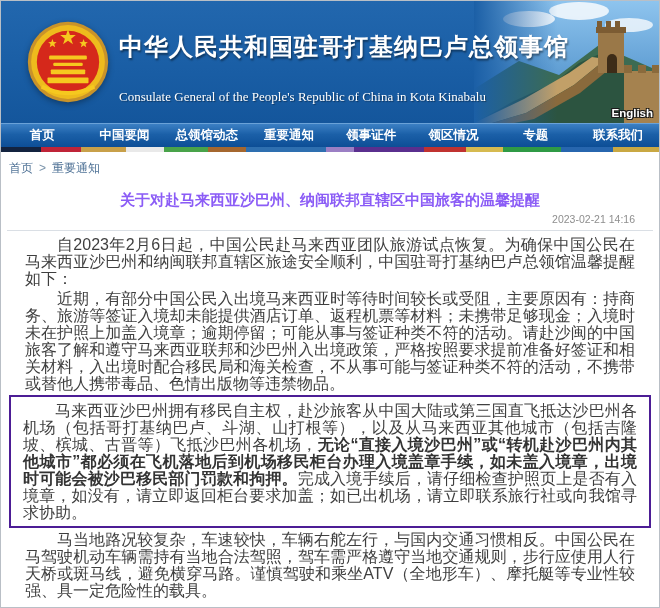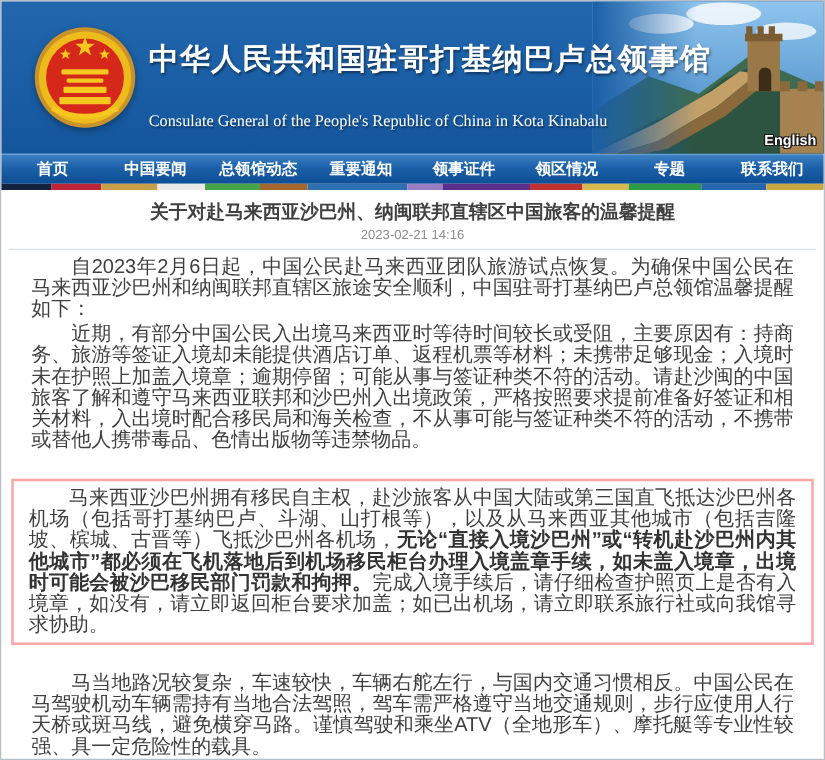--- a/index.html
+++ b/index.html
@@ -23,25 +23,25 @@
   .strip { display:flex; height:5px; }
   .strip div { height:5px; }
 
   
   .breadcrumb { padding:8px 8px 6px; font-size:12px; color:#4f7296; background:#fff; }
   .breadcrumb a { color:#4f7296; text-decoration:none; cursor:pointer; }
   .breadcrumb .sep { margin:0 6px; color:#7a93aa; }
 
   
   .article { padding:0 24px; }
-  .article h1 { font-size:15px; color:#404040; text-align:center; margin:8px 0 3px; font-weight:bold; }
-  .article .date { text-align:center; color:#8e8e8e; font-size:10.5px; margin-bottom:5px; }
+  .article h1 { font-size:15px; color:#8b5cf6; text-align:center; margin:8px 0 3px; font-weight:bold; }
+  .article .date { text-align:right; color:#8e8e8e; font-size:10.5px; margin-bottom:5px; }
   .article hr { border:none; border-top:1px solid #dadfe5; margin:0 -18px 5px; }
   .article p { font-size:16px; line-height:17px; color:#3f3f3f; text-indent:2em; margin:3px 0; text-align:justify; }
-  .redbox { border:2px solid #fca5a5; margin:22px -16px; padding:3px 12px; }
+  .redbox { border:2px solid #4c1d95; margin:3px -16px; padding:3px 12px; }
   .redbox p { margin:2px 0; }
   .redbox b { font-weight:bold; color:#333; }
 </style>
 </head>
 <body>
 
 <div class="page">
 
   <header class="site-header">
     <div class="greatwall">
@@ -121,20 +121,23 @@
       <div style="background: rgb(46, 111, 176); width: 80px;"></div>
       <div style="background: rgb(155, 127, 196); width: 28px;"></div>
       <div style="background: rgb(90, 47, 142); width: 70px;"></div>
       <div style="background: rgb(192, 50, 48); width: 42px;"></div>
       <div style="background: rgb(214, 186, 80); width: 38px;"></div>
       <div style="background: rgb(47, 154, 69); width: 58px;"></div>
       <div style="background: rgb(39, 102, 174); width: 52px;"></div>
       <div style="background: rgb(201, 168, 67); width: 46px;"></div>
     </div>
 
+  <div class="breadcrumb">
+    <a>首页</a><span class="sep">&gt;</span><a>重要通知</a>
+  </div>
 
   <main class="article">
     <h1>关于对赴马来西亚沙巴州、纳闽联邦直辖区中国旅客的温馨提醒</h1>
     <div class="date">2023-02-21 14:16</div>
     <hr>
 
     <p>自2023年2月6日起，中国公民赴马来西亚团队旅游试点恢复。为确保中国公民在马来西亚沙巴州和纳闽联邦直辖区旅途安全顺利，中国驻哥打基纳巴卢总领馆温馨提醒如下：</p>
     <p>近期，有部分中国公民入出境马来西亚时等待时间较长或受阻，主要原因有：持商务、旅游等签证入境却未能提供酒店订单、返程机票等材料；未携带足够现金；入境时未在护照上加盖入境章；逾期停留；可能从事与签证种类不符的活动。请赴沙闽的中国旅客了解和遵守马来西亚联邦和沙巴州入出境政策，严格按照要求提前准备好签证和相关材料，入出境时配合移民局和海关检查，不从事可能与签证种类不符的活动，不携带或替他人携带毒品、色情出版物等违禁物品。</p>
 
     <div class="redbox">

